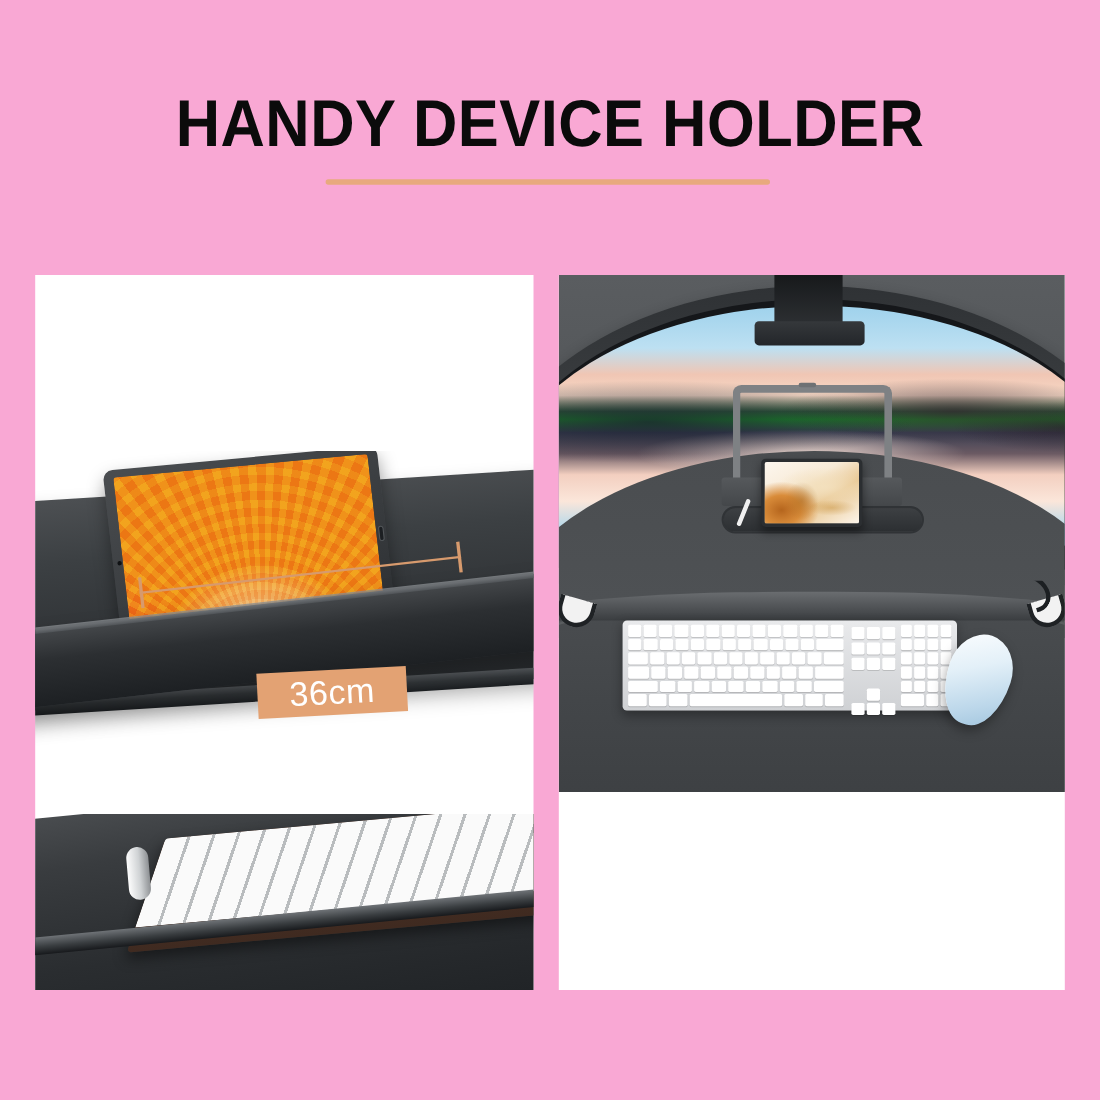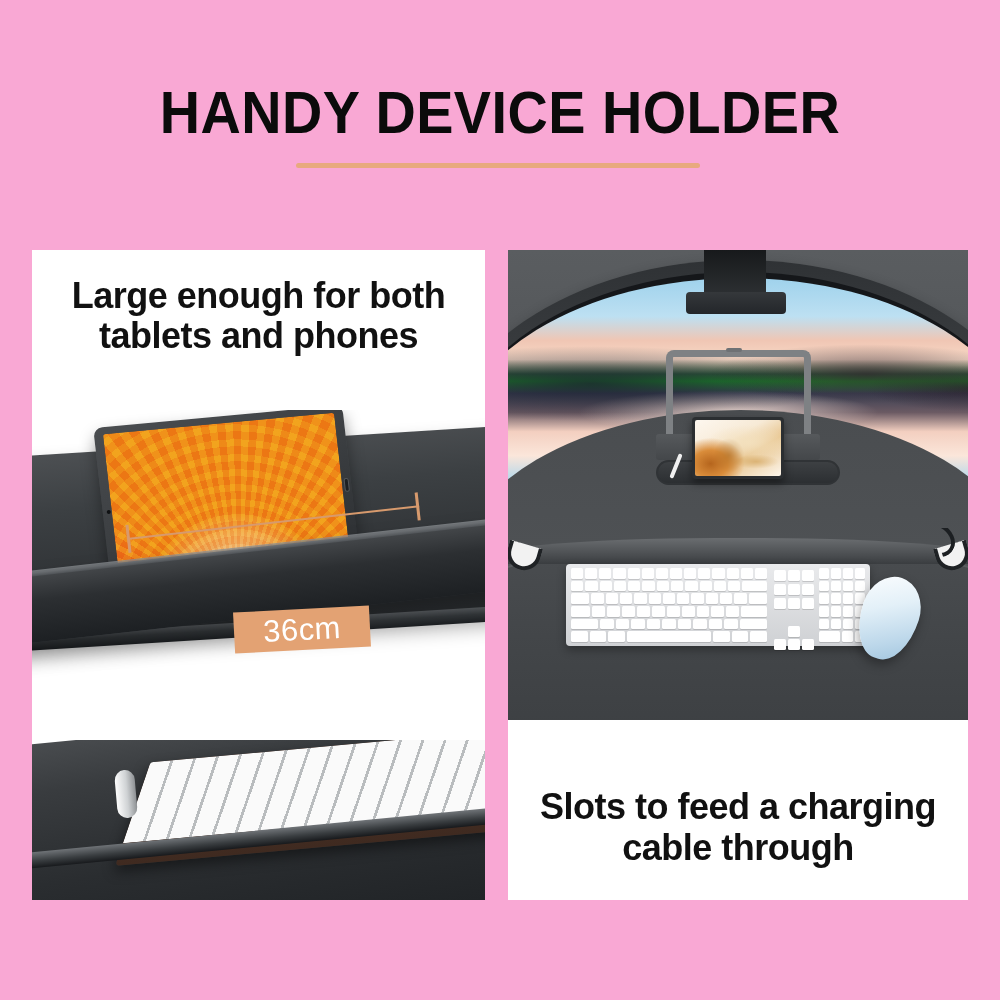--- a/index.html
+++ b/index.html
@@ -323,21 +323,20 @@
 </head>
 <body>
 
 <div id="stage">
 
   <div class="headline">HANDY DEVICE HOLDER</div>
   <div class="divider"></div>
 
   <div class="panel" id="panel-left">
 
-    <div class="caption" id="caption-left">Large enough for both tablets and phones</div>
 
     <div id="scene-left">
 
       <div class="shelf-upper"></div>
       <div class="shelf-upper-edge"></div>
 
       <div class="tablet">
         <div class="tablet-screen"></div>
         <div class="tablet-cam"></div>
         <div class="tablet-btn"></div>
@@ -532,16 +531,15 @@
                 <div class="key"></div>
             </div>
           </div>
         </div>
 
         <div class="mouse-cable"></div>
         <div class="mouse"></div>
       </div>
     </div>
 
-    <div class="caption" id="caption-right">Slots to feed a charging cable through</div>
   </div>
 
 </div>
 
 </body></html>

